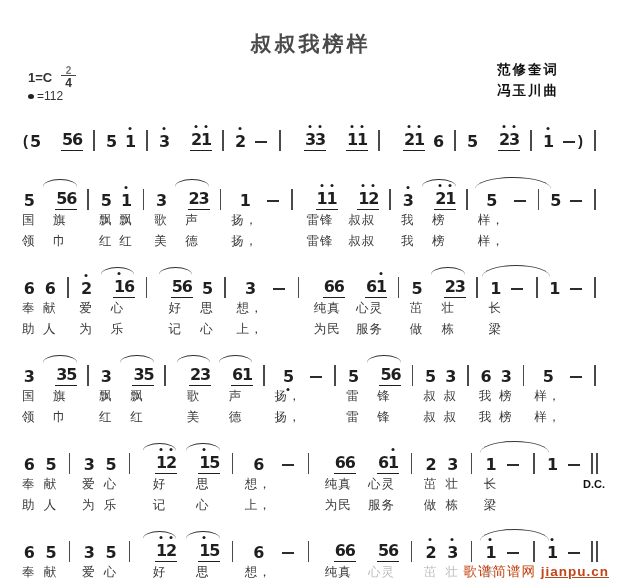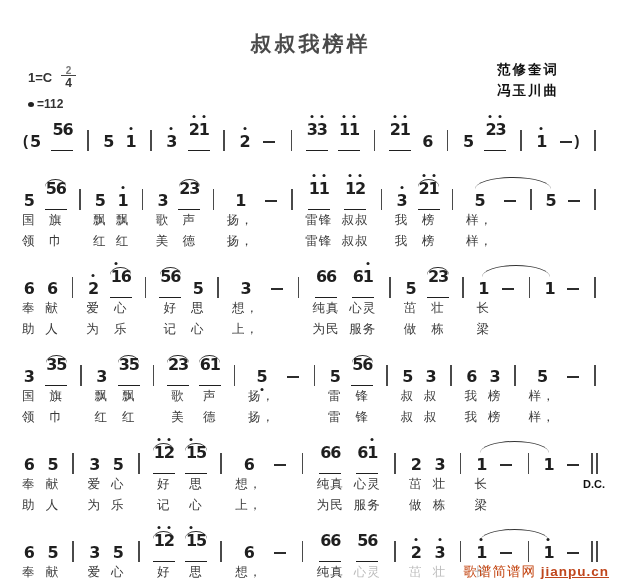--- a/index.html
+++ b/index.html
@@ -9,37 +9,37 @@
 
   
   .title{text-align:center;font-size:21px;letter-spacing:3px;color:#4a4a4a;
          font-family:"Liberation Serif",serif;font-weight:600;margin:20px 0 2px 0;}
   .meta{position:relative;height:52px;}
   .keyblock{position:absolute;left:8px;top:6px;font-size:13px;font-weight:700;color:#333;}
   .keyline{display:flex;align-items:center;}
   .ts{display:inline-flex;flex-direction:column;align-items:center;margin-left:9px;}
   .ts .num{font-size:10px;line-height:9px;color:#777;filter:blur(.4px);}
   .ts .den{font-size:12px;line-height:12px;border-top:1.2px solid #444;padding:1px 4px 0 4px;}
-  .tempoline{margin-top:8px;display:flex;align-items:center;font-size:12px;font-weight:700;}
+  .tempoline{margin-top:0;display:flex;align-items:center;font-size:12px;font-weight:400;}
   .tempo-dot{width:6px;height:5px;background:#222;border-radius:50%;margin-right:3px;display:inline-block;}
   .authors{position:absolute;right:42px;top:0;font-size:13.5px;font-weight:700;
            line-height:1.55;color:#111;letter-spacing:2px;}
 
   
   .notation{padding:2px 2px 0 2px;}
   .system{position:relative;display:flex;justify-content:space-between;
           align-items:flex-start;margin-bottom:13px;}
   .system.intro{margin-bottom:26px;margin-top:4px;}
   .tok{display:flex;flex-direction:column;align-items:center;}
   .arcslot{height:9px;width:100%;min-width:8px;position:relative;}
   .arc{position:absolute;left:2%;right:2%;top:2px;height:7px;
        border-top:1.6px solid #2d2d2d;border-radius:50% 50% 0 0/100% 100% 0 0;}
   .noteslot{height:24px;display:flex;align-items:flex-end;}
   .g{display:inline-block;white-space:nowrap;padding:0 1px;}
-  .g.beam{border-bottom:1.8px solid #1f1f1f;padding-bottom:11px;}
+  .g.beam{border-bottom:1.8px solid #1f1f1f;padding-bottom:1px;margin-left:13px;}
   .d{display:inline-block;position:relative;width:10px;text-align:center;
      font-size:16px;line-height:19px;font-weight:700;font-family:"DejaVu Sans",sans-serif;}
   .d.hi::before{content:"";position:absolute;top:-5px;left:50%;transform:translateX(-50%);
      width:3px;height:3px;background:#1f1f1f;border-radius:50%;}
   .d.lo::after{content:"";position:absolute;bottom:-5px;left:50%;transform:translateX(-50%);
      width:3px;height:3px;background:#1f1f1f;border-radius:50%;}
   .ptxt{font-size:15px;font-weight:700;line-height:20px;margin:0 1px;}
   .dashline{width:12px;height:2px;background:#2d2d2d;margin:0 2px 8px 2px;}
   .barline{width:1.6px;height:21px;background:#4a4a4a;}
   .dbar{display:flex;gap:2.5px;}

